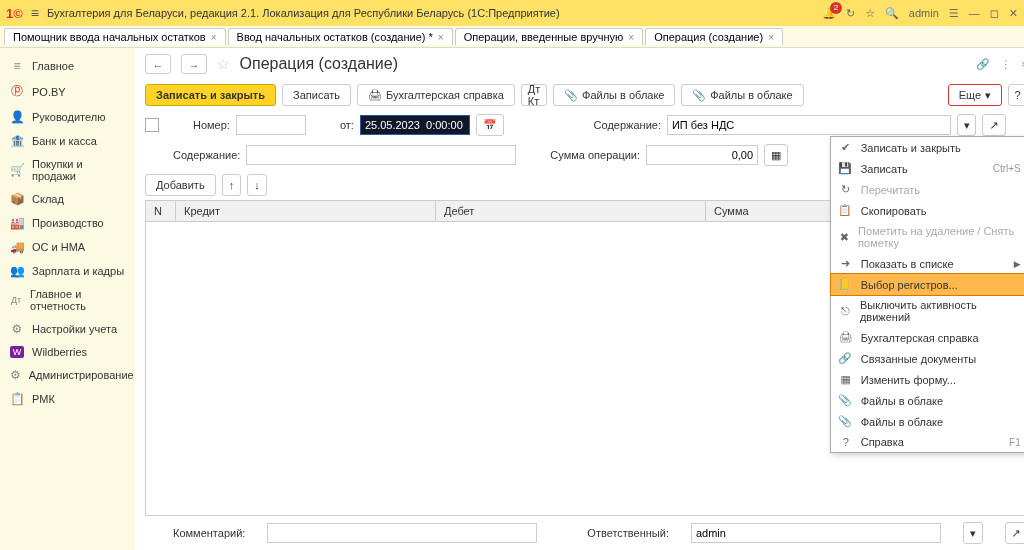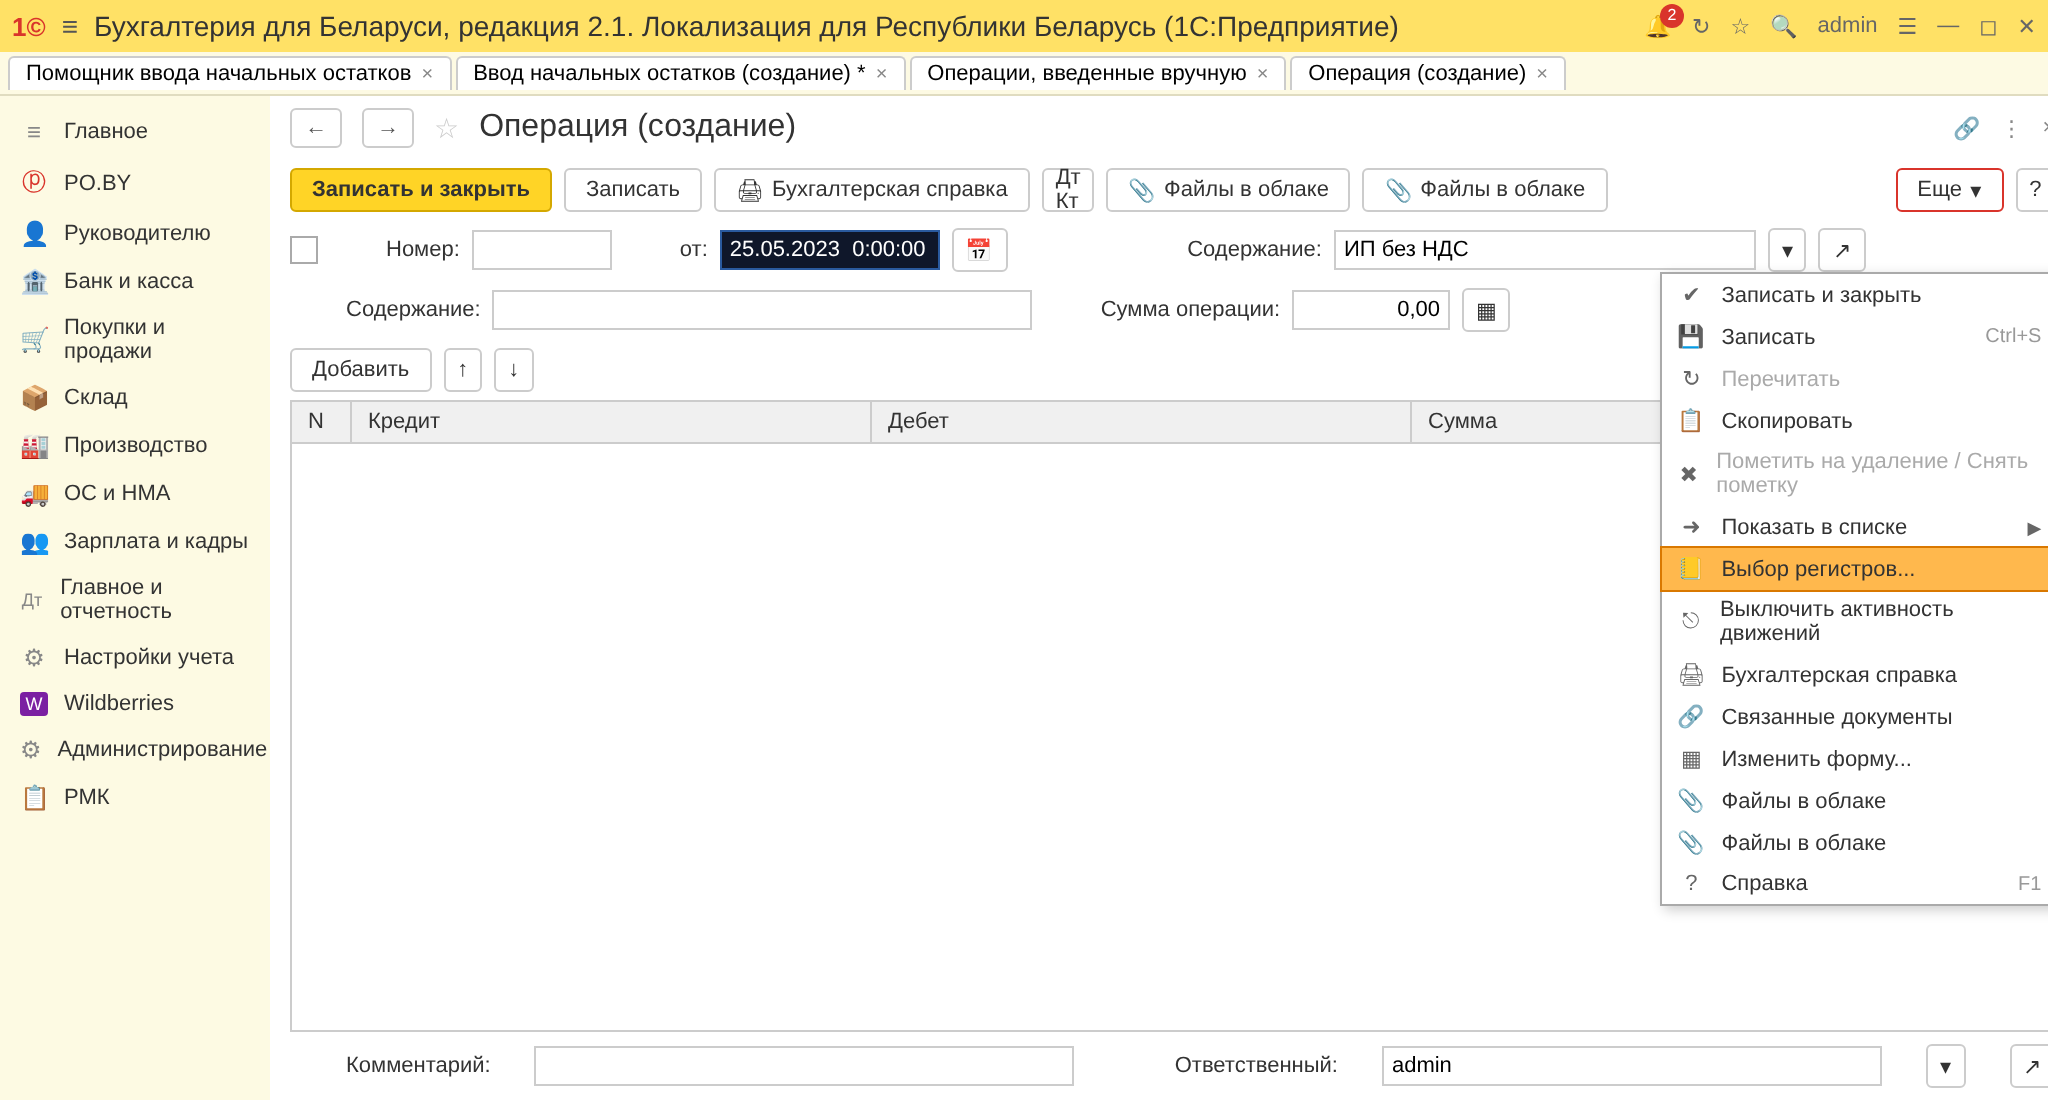--- a/index.html
+++ b/index.html
@@ -1,20 +1,20 @@
 <!DOCTYPE html>
 <html><head>
 <meta charset="utf-8">
 <style>
   * { box-sizing: border-box; margin: 0; padding: 0; font-family: Arial, sans-serif; font-size: 11px; }
   body { width: 1024px; height: 550px; background: #fdfae3; overflow: hidden; position: relative; }
   .topbar { height: 26px; background: #ffe166; display: flex; align-items: center; padding: 0 6px; gap: 8px; color: #333; }
   .topbar .logo { font-weight: bold; color: #d9342b; font-size: 13px; }
   .topbar .hamburger { font-size: 14px; color: #555; cursor: pointer; }
-  .topbar .title { flex: 1; color: #333; font-size: 14px; }
+  .topbar .title { flex: 1; color: #333; font-size: 11px; }
   .topbar .right { display: flex; align-items: center; gap: 10px; color: #666; }
   .topbar .right span { cursor: pointer; }
   .bell { position: relative; }
   .bell .badge { position: absolute; top: -5px; right: -6px; background: #d9342b; color: #fff; border-radius: 50%; width: 12px; height: 12px; font-size: 8px; display: flex; align-items: center; justify-content: center; }
   .tabbar { height: 22px; background: #fdfae3; display: flex; align-items: center; padding: 0 4px; gap: 2px; border-bottom: 1px solid #e0dcc0; }
   .tab { background: #fff; border: 1px solid #ccc; border-bottom: none; padding: 2px 8px; border-radius: 3px 3px 0 0; display: flex; align-items: center; gap: 5px; font-size: 10px; cursor: pointer; }
   .tab.active { background: #fff; }
   .tab .close { color: #888; font-size: 10px; }
   .main { display: flex; height: calc(100% - 48px); }
   .sidebar { width: 135px; background: #fdfae3; padding: 6px 0; }
@@ -187,30 +187,30 @@
 
     <div class="form-row">
       <span class="checkbox"></span>
       <span class="label">Номер:</span>
       <input class="input" style="width: 70px;">
       <span class="label">от:</span>
       <input class="input date" style="width: 110px;" value="25.05.2023  0:00:00">
       <div class="btn icon-only">📅</div>
       <div style="width:50px"></div>
       <span class="label">Содержание:</span>
-      <input class="input" style="width: 211px;" value="ИП без НДС">
+      <input class="input" style="width: 284px;" value="ИП без НДС">
       <div class="btn icon-only">▾</div>
       <div class="btn icon-only">↗</div>
     </div>
 
     <div class="form-row">
       <span class="label">Содержание:</span>
       <input class="input" style="width: 270px;">
       <span class="label">Сумма операции:</span>
-      <input class="input" style="width: 79px; text-align: right;" value="0,00">
+      <input class="input" style="width: 112px; text-align: right;" value="0,00">
       <div class="btn icon-only">▦</div>
     </div>
 
     <div class="table-toolbar">
       <div class="btn">Добавить</div>
       <div class="btn icon-only">↑</div>
       <div class="btn icon-only">↓</div>
     </div>
 
     <div class="table-area">

